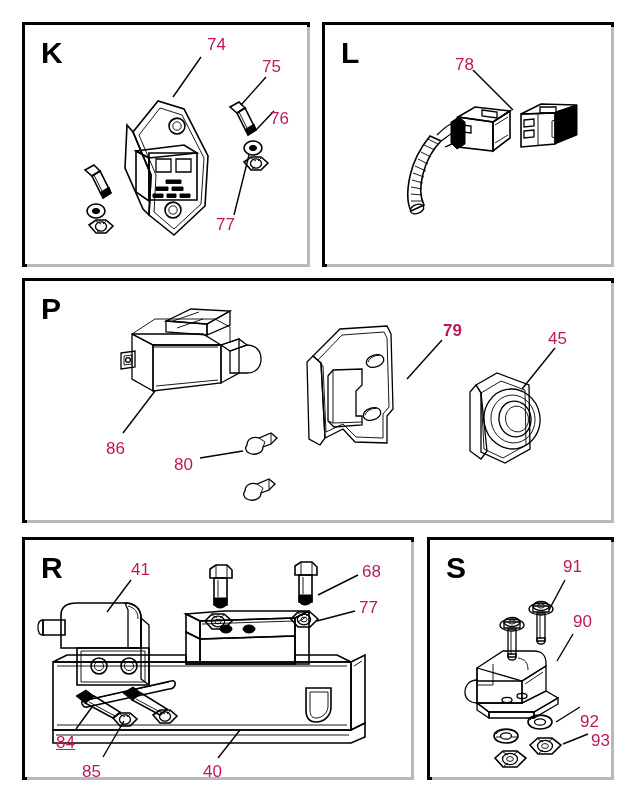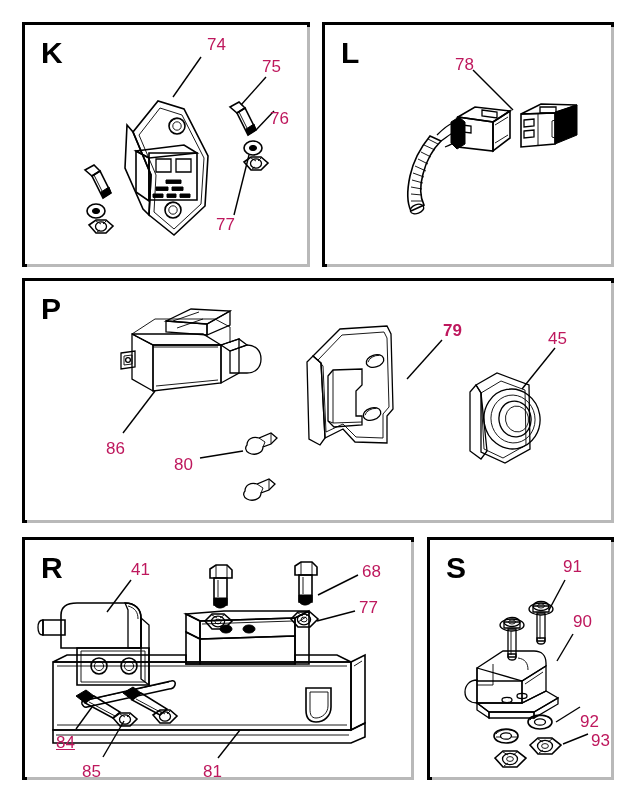--- a/index.html
+++ b/index.html
@@ -415,21 +415,21 @@
       </g>
     </svg>
   </div>
 
   <div class="plabel" style="left:41px;top:553px;">R</div>
   <div class="num" style="left:131px;top:561px;">41</div>
   <div class="num" style="left:362px;top:563px;">68</div>
   <div class="num" style="left:359px;top:599px;">77</div>
   <div class="num" style="left:56px;top:734px;text-decoration:underline;">84</div>
   <div class="num" style="left:82px;top:763px;text-align:center;">85</div>
-  <div class="num" style="left:203px;top:763px;">81</div>
+  <div class="num" style="left:203px;top:763px;">40</div>
 
   <div class="panel" style="left:427px;top:537px;width:187px;height:243px;">
     <div class="shadow"></div>
     <div class="shadow2"></div>
 
     <svg class="art" width="187" height="243" viewBox="0 0 187 243">
       <g>
 
         <line class="leader" x1="135" y1="40" x2="119" y2="70"></line>
 

